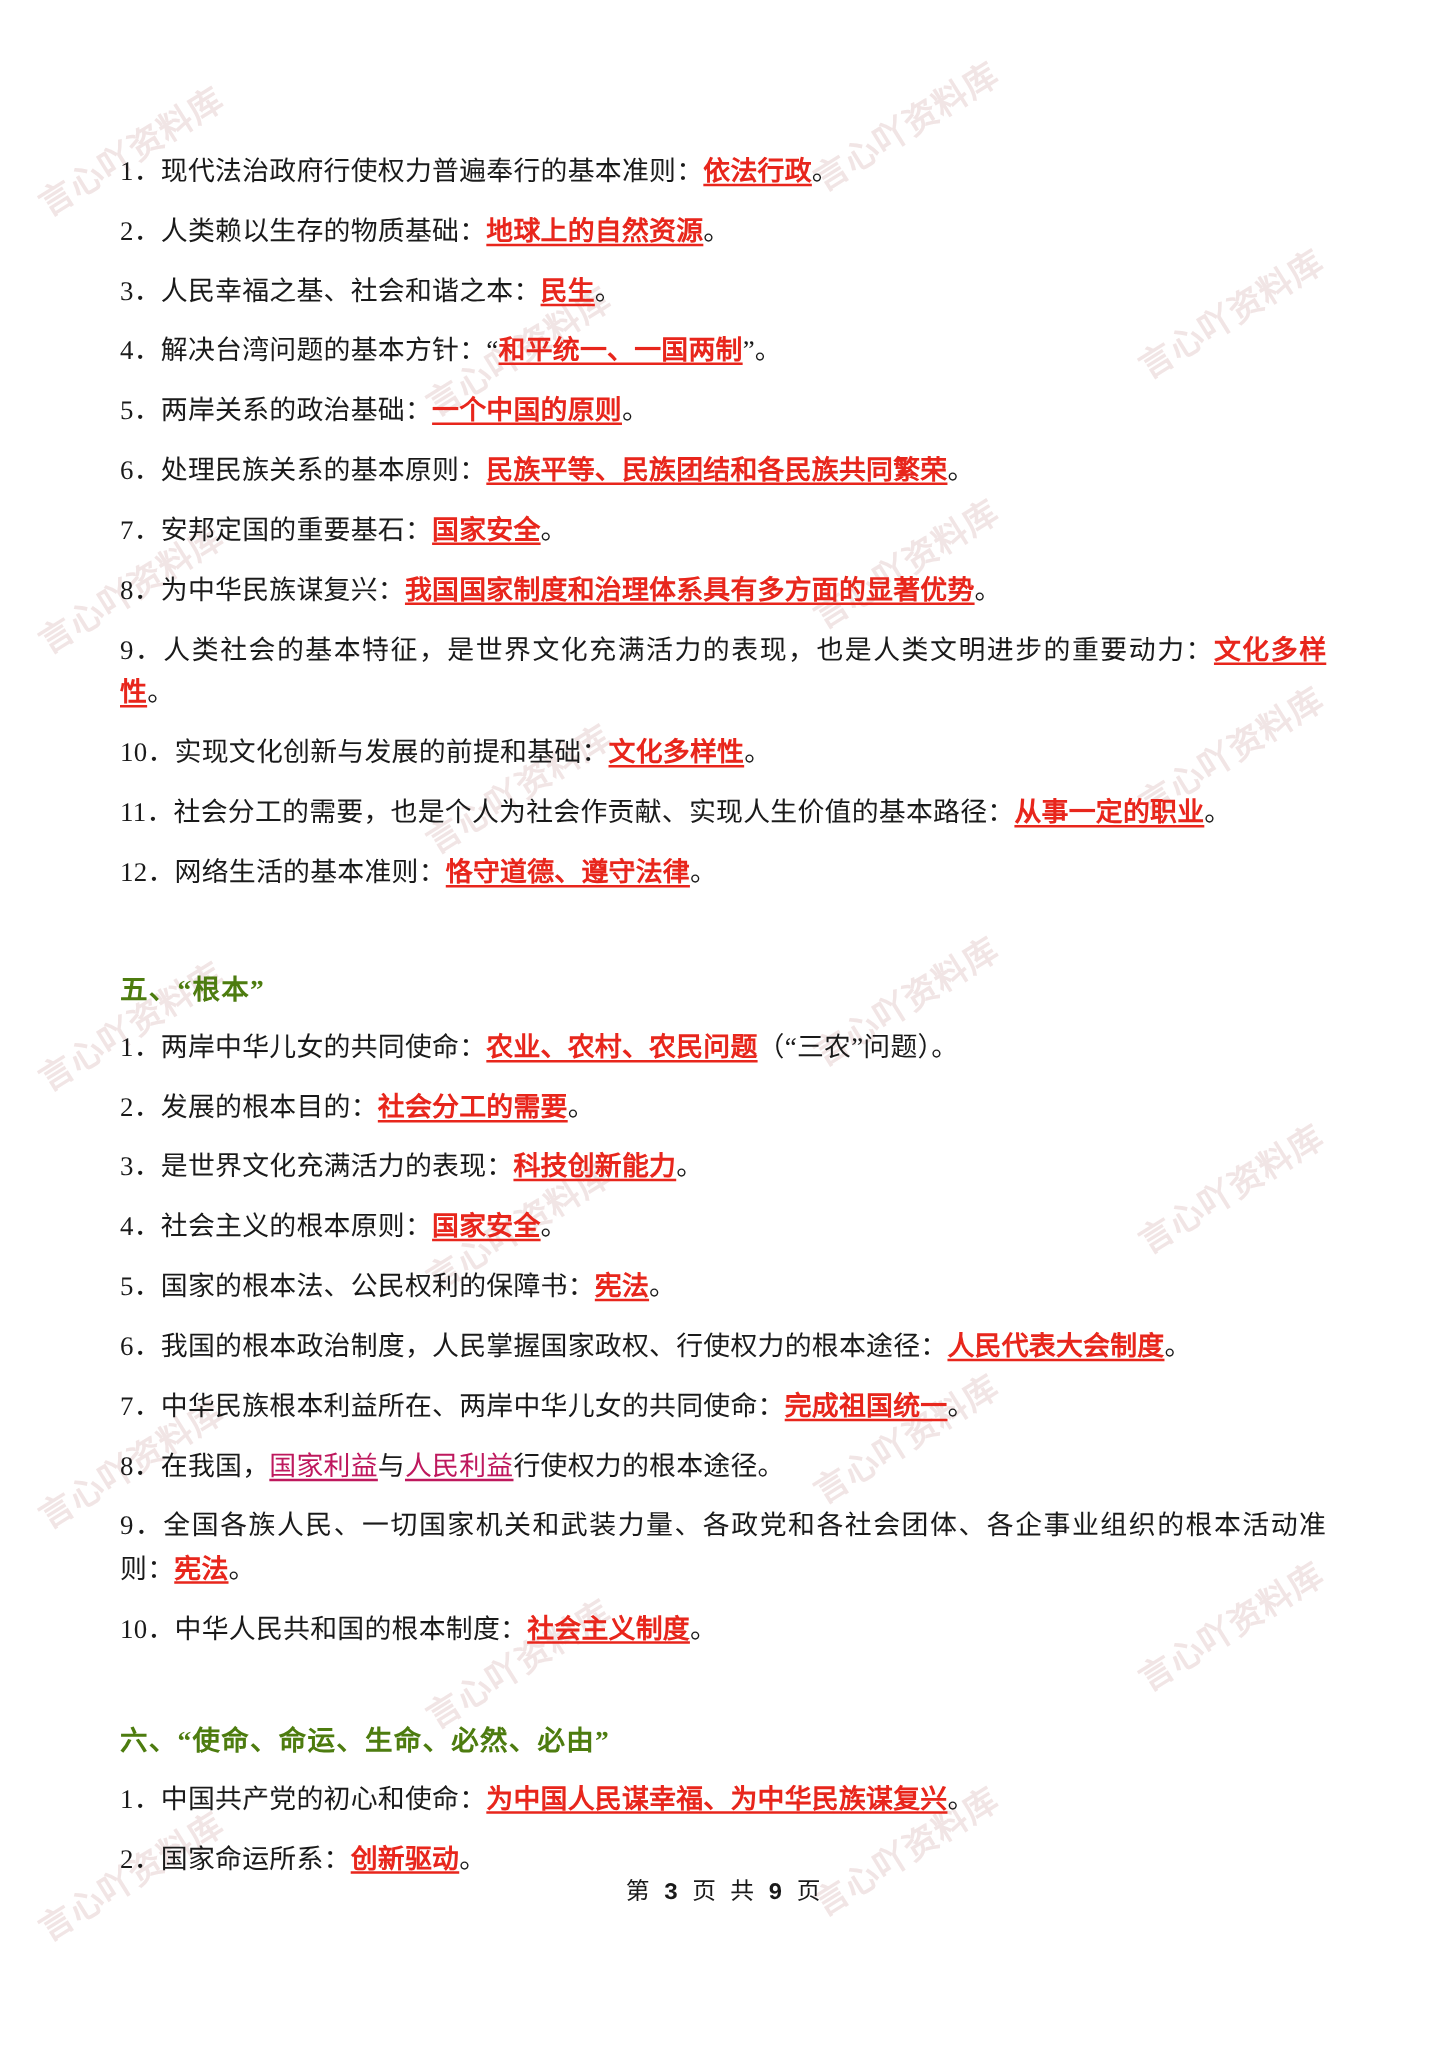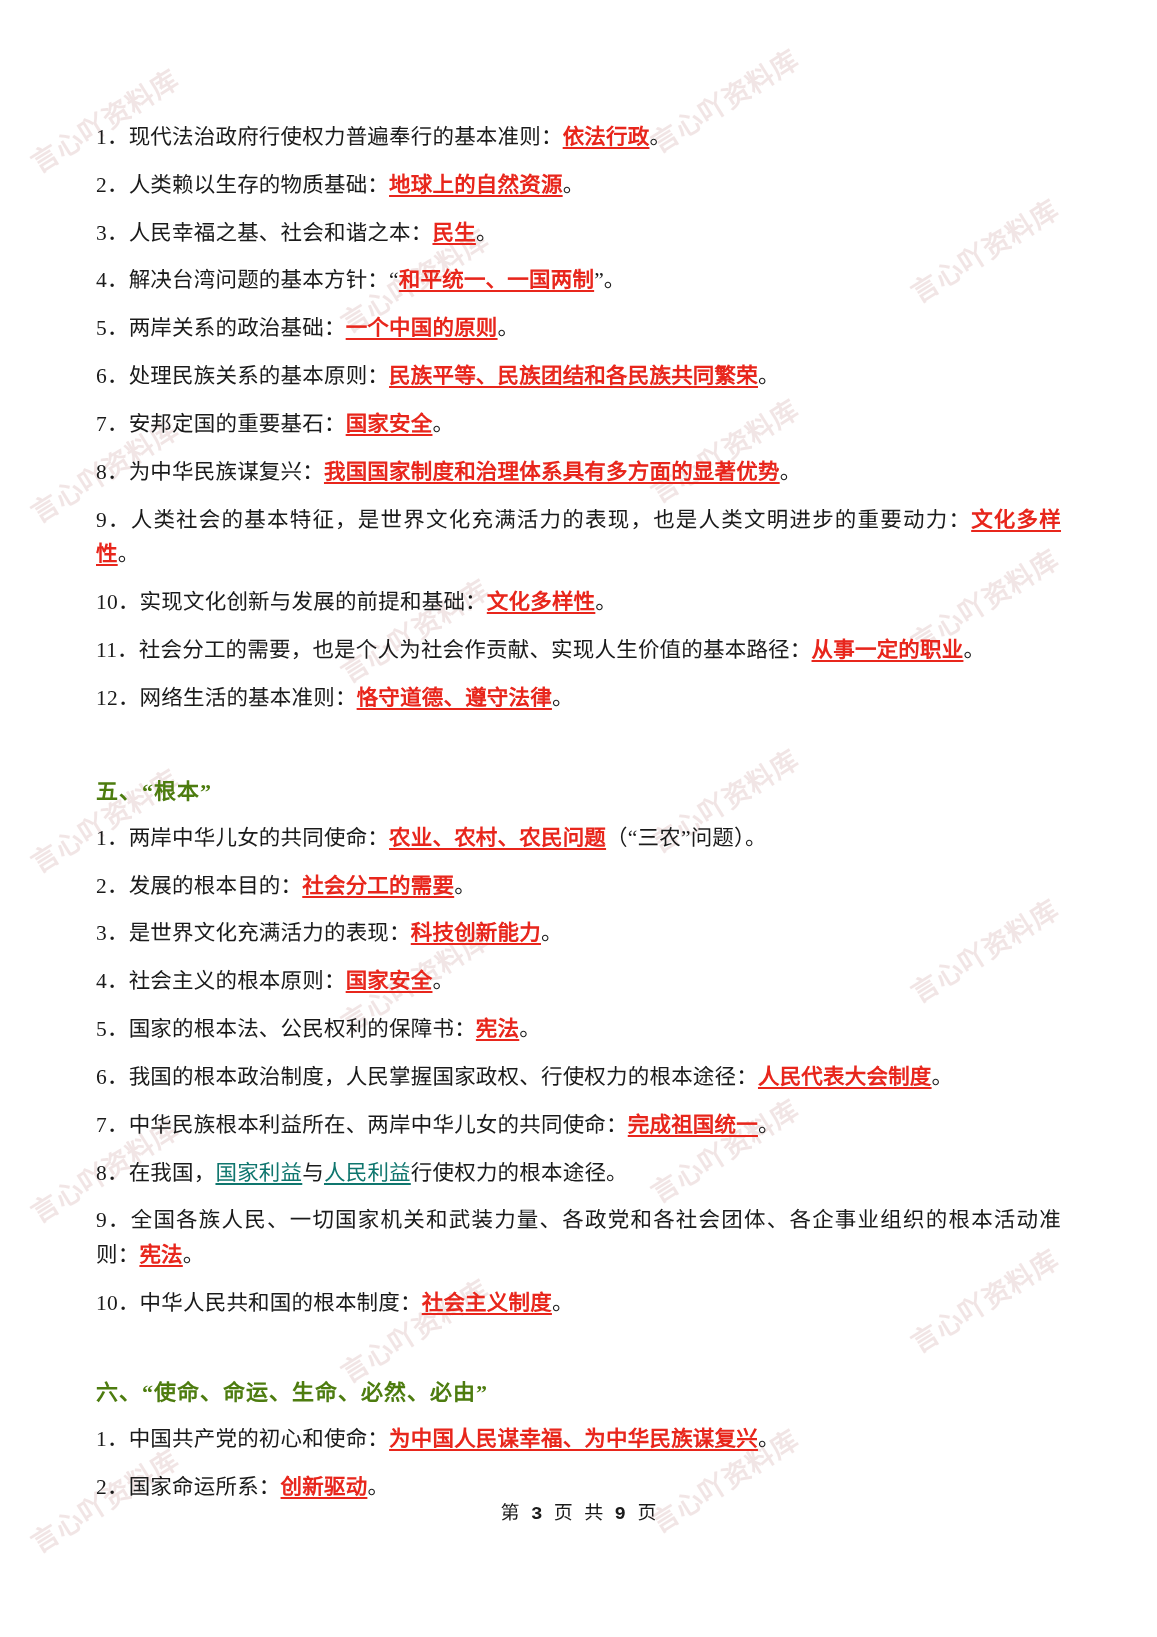--- a/index.html
+++ b/index.html
@@ -32,21 +32,21 @@
   .item .num {
     display: inline;
   }
   .ans {
     color: #e8261c;
     text-decoration: underline;
     text-underline-offset: 3px;
     font-weight: 700;
   }
   .ans-plain {
-    color: #0f766e;
+    color: #be185d;
     text-decoration: underline;
     text-underline-offset: 3px;
   }
   .section-head {
     color: #4d7c0f;
     font-size: 22px;
     font-weight: 700;
     margin: 0 0 16px 0;
     letter-spacing: 1px;
   }

